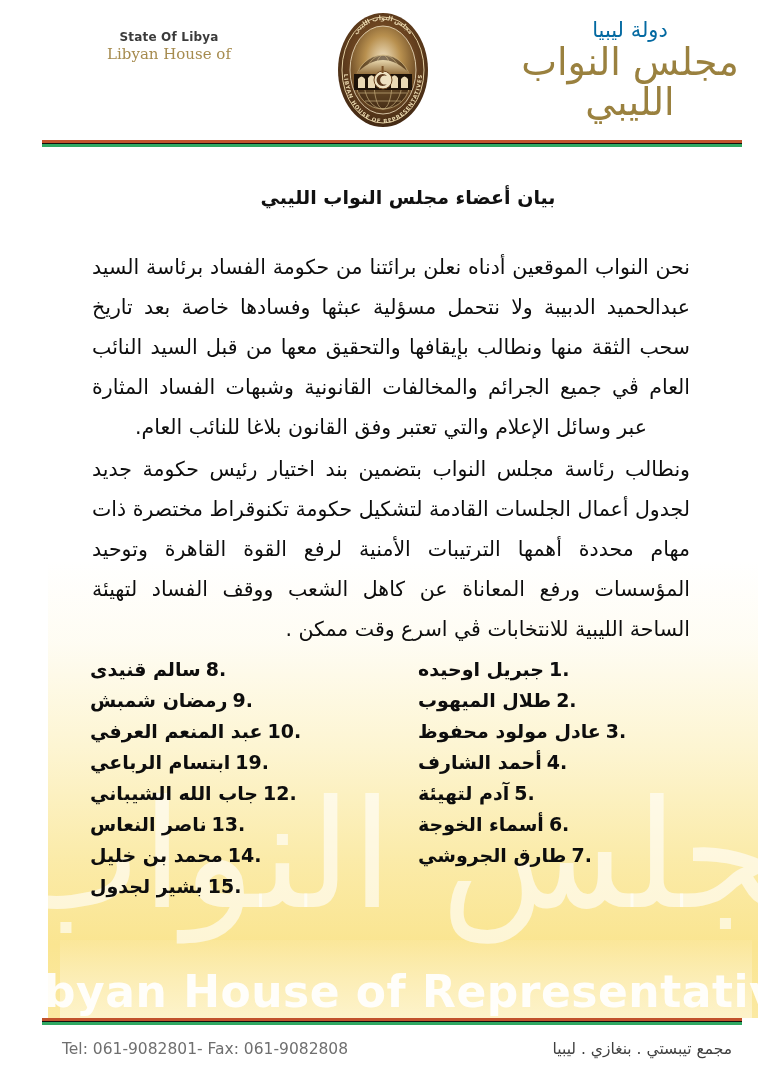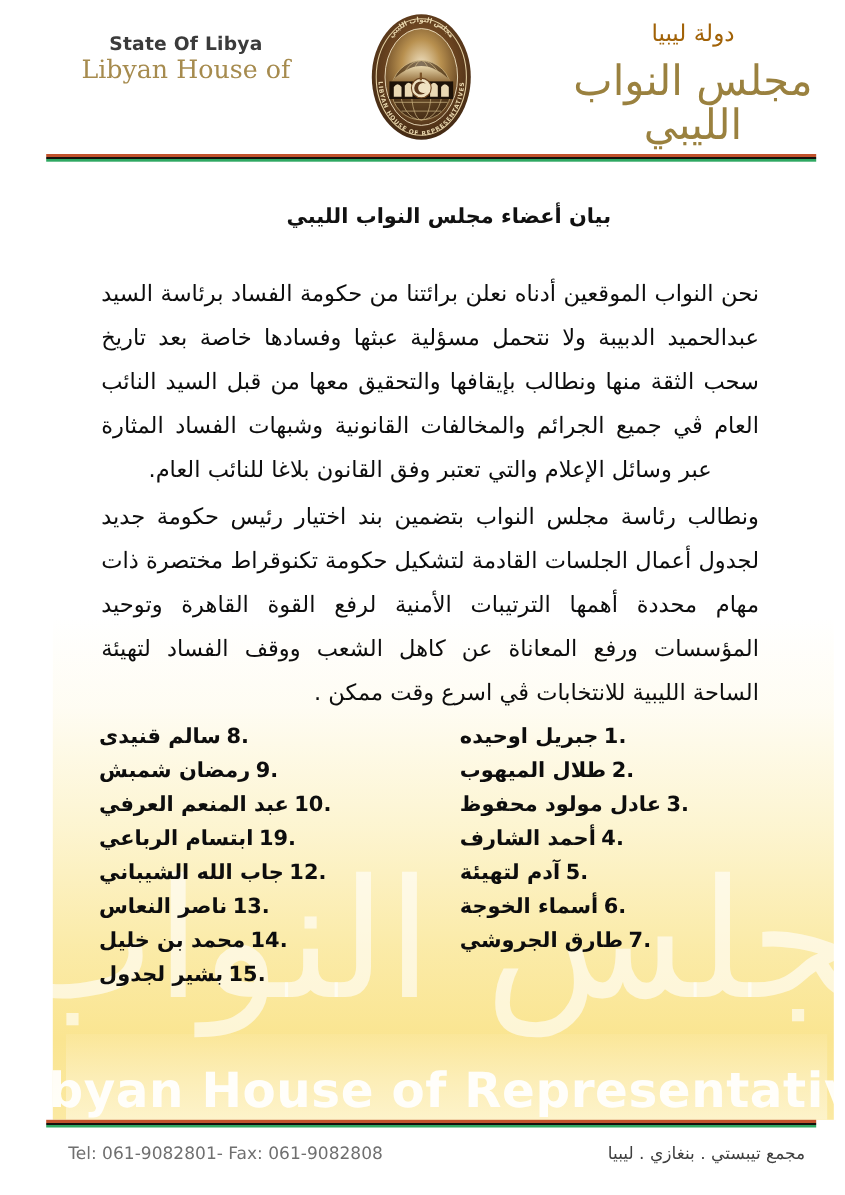--- a/index.html
+++ b/index.html
@@ -86,29 +86,29 @@
     height: 132px;
   }
   .lh-en {
     position: absolute;
     left: 44px;
     top: 30px;
     width: 250px;
     text-align: center;
   }
   .lh-en .l1 {
-    font-size: 17px;
+    font-size: 12px;
     font-weight: bold;
     color: #3b3b3b;
     letter-spacing: 0.2px;
     margin-bottom: 2px;
   }
   .lh-en .l2 {
     font-family: "DejaVu Serif", "Liberation Serif", serif;
-    font-size: 23px;
+    font-size: 15px;
     line-height: 1.08;
     color: #a68b4e;
   }
 
   .emblem-wrap {
     position: absolute;
     left: 322px;
     top: 10px;
     width: 122px;
     height: 120px;
@@ -118,23 +118,23 @@
   .lh-ar {
     position: absolute;
     right: 18px;
     top: 18px;
     width: 240px;
     text-align: center;
     direction: rtl;
   }
   .lh-ar .a1 {
     font-size: 21px;
-    color: #a16207;
+    color: #0369a1;
     letter-spacing: 3px;
-    margin-bottom: 12px;
+    margin-bottom: 1px;
   }
   .lh-ar .a2 {
     font-size: 38px;
     line-height: 1.05;
     color: #9a813f;
     font-family: "DejaVu Sans", "Liberation Sans", sans-serif;
   }
 
   
   .rule {

